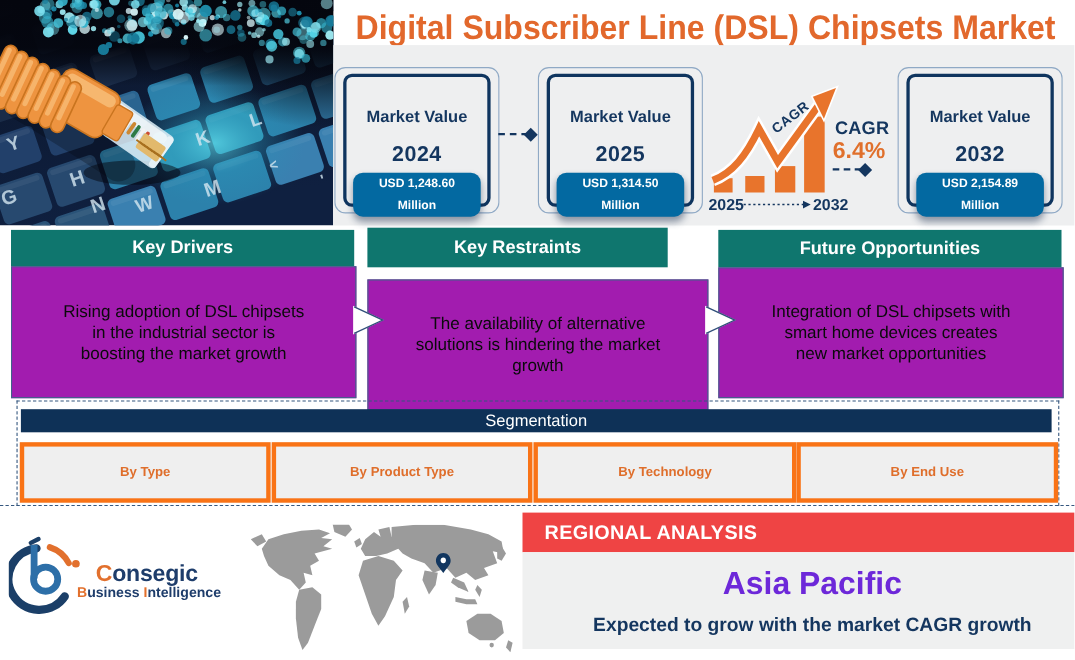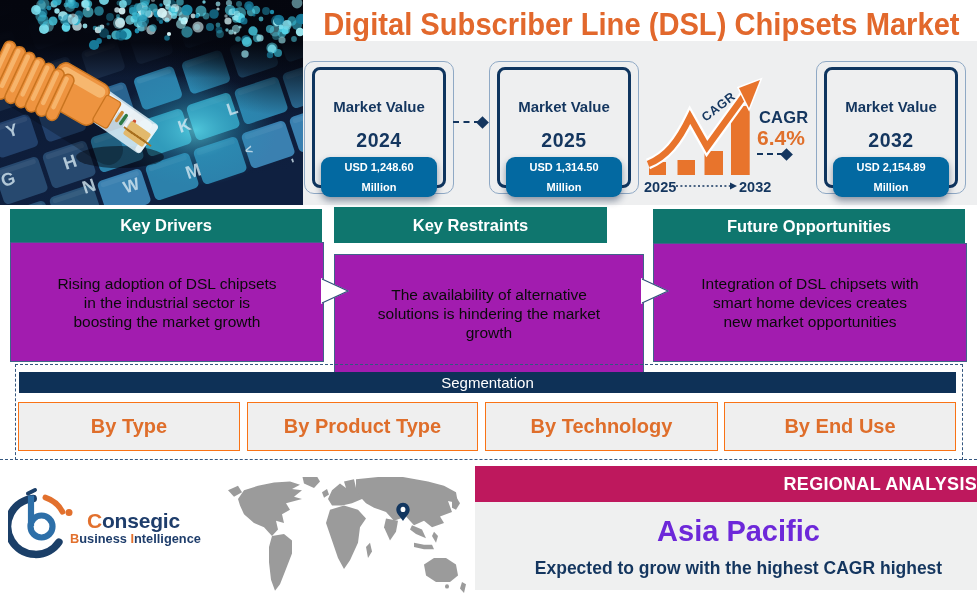--- a/index.html
+++ b/index.html
@@ -26,25 +26,25 @@
 
 .phead{top:209px;height:33px;background:#0f766e;color:#fff;font-size:16.5px;font-weight:700;
   text-align:center;line-height:33px;}
 .pbody{top:242px;height:118px;background:#a21caf;border:1.2px solid #41628a;
   font-size:15.5px;color:#0a0a0a;text-align:center;line-height:19px;
   display:flex;align-items:center;justify-content:center;}
 
 #segrect{left:15px;top:364px;width:946px;height:95px;border:1.2px dashed #35577f;border-bottom:none;}
 #segbar{left:19px;top:372px;width:937px;height:21px;background:#0e3157;color:#fff;
   font-size:15px;font-weight:400;text-align:center;line-height:21px;}
-.segbox{top:402px;height:47px;background:#efefef;border:1px solid #f97316;
-  color:#df6e2b;font-size:20px;font-weight:700;text-align:center;line-height:47px;}
-
-#regbar{left:475px;top:466px;width:502px;height:36px;background:#be185d;color:#fff;
-  font-size:18px;font-weight:700;letter-spacing:.3px;text-align:right;line-height:36px;text-indent:20px;}
+.segbox{top:402px;height:47px;background:#efefef;border:4px solid #f97316;
+  color:#df6e2b;font-size:12px;font-weight:700;text-align:center;line-height:47px;}
+
+#regbar{left:475px;top:466px;width:502px;height:36px;background:#ef4444;color:#fff;
+  font-size:18px;font-weight:700;letter-spacing:.3px;text-align:left;line-height:36px;text-indent:20px;}
 #asiapanel{left:475px;top:502px;width:502px;height:88px;background:#eff0f0;}
 #asia{left:500px;top:515px;width:477px;text-align:center;font-size:29px;font-weight:700;color:#6d28d9;}
 #expect{left:500px;top:558px;width:477px;text-align:center;font-size:17.5px;font-weight:600;color:#14365f;}
 </style>
 </head>
 <body>
 <div id="canvas">
 
   <svg class="abs" id="photo" style="left:0;top:0;" width="303" height="205" viewBox="0 0 303 205">
 <defs>
@@ -593,21 +593,21 @@
   <div class="abs" style="left:0;top:459px;width:977px;border-top:1.2px dashed #35577f;"></div>
   <div class="abs" id="segbar">Segmentation</div>
   <div class="abs segbox" style="left:18px;width:220px;">By Type</div>
   <div class="abs segbox" style="left:247px;width:229px;">By Product Type</div>
   <div class="abs segbox" style="left:485px;width:231px;">By Technology</div>
   <div class="abs segbox" style="left:724px;width:230px;">By End Use</div>
 
   <div class="abs" id="regbar">REGIONAL ANALYSIS</div>
   <div class="abs" id="asiapanel"></div>
   <div class="abs" id="asia">Asia Pacific</div>
-  <div class="abs" id="expect">Expected to grow with the highest CAGR highest</div>
+  <div class="abs" id="expect">Expected to grow with the market CAGR growth</div>
   <svg class="abs" id="logo" style="left:8px;top:485px;" width="210" height="80" viewBox="0 0 210 80">
     <path d="M25.2,13.5 A28,28 0 1 0 50.9,57.1" fill="none" stroke="#1b3f68" stroke-width="7.5" stroke-linecap="round"></path>
     <circle cx="33.5" cy="41.5" r="11" fill="none" stroke="#2d6fa8" stroke-width="6.2"></circle>
     <line x1="23" y1="10.5" x2="23" y2="41" stroke="#2d6fa8" stroke-width="6.2"></line>
     <line x1="20" y1="8.5" x2="27" y2="5" stroke="#1b3f68" stroke-width="4" stroke-linecap="round"></line>
     <path d="M37.3,12.5 A30,30 0 0 1 54.5,26.9" fill="none" stroke="#e2702d" stroke-width="5.6" stroke-linecap="round"></path>
     <circle cx="61" cy="27.5" r="3.5" fill="#e2702d"></circle>
     <text x="79" y="43" font-size="21" font-weight="bold" letter-spacing="-0.2"><tspan fill="#e2702d">C</tspan><tspan fill="#1e3d6b">onsegic</tspan></text>
     <text x="62" y="58" font-size="12.8" font-weight="600"><tspan fill="#e2702d">B</tspan><tspan fill="#1e3d6b">usiness </tspan><tspan fill="#e2702d">I</tspan><tspan fill="#1e3d6b">ntelligence</tspan></text>
   </svg>

